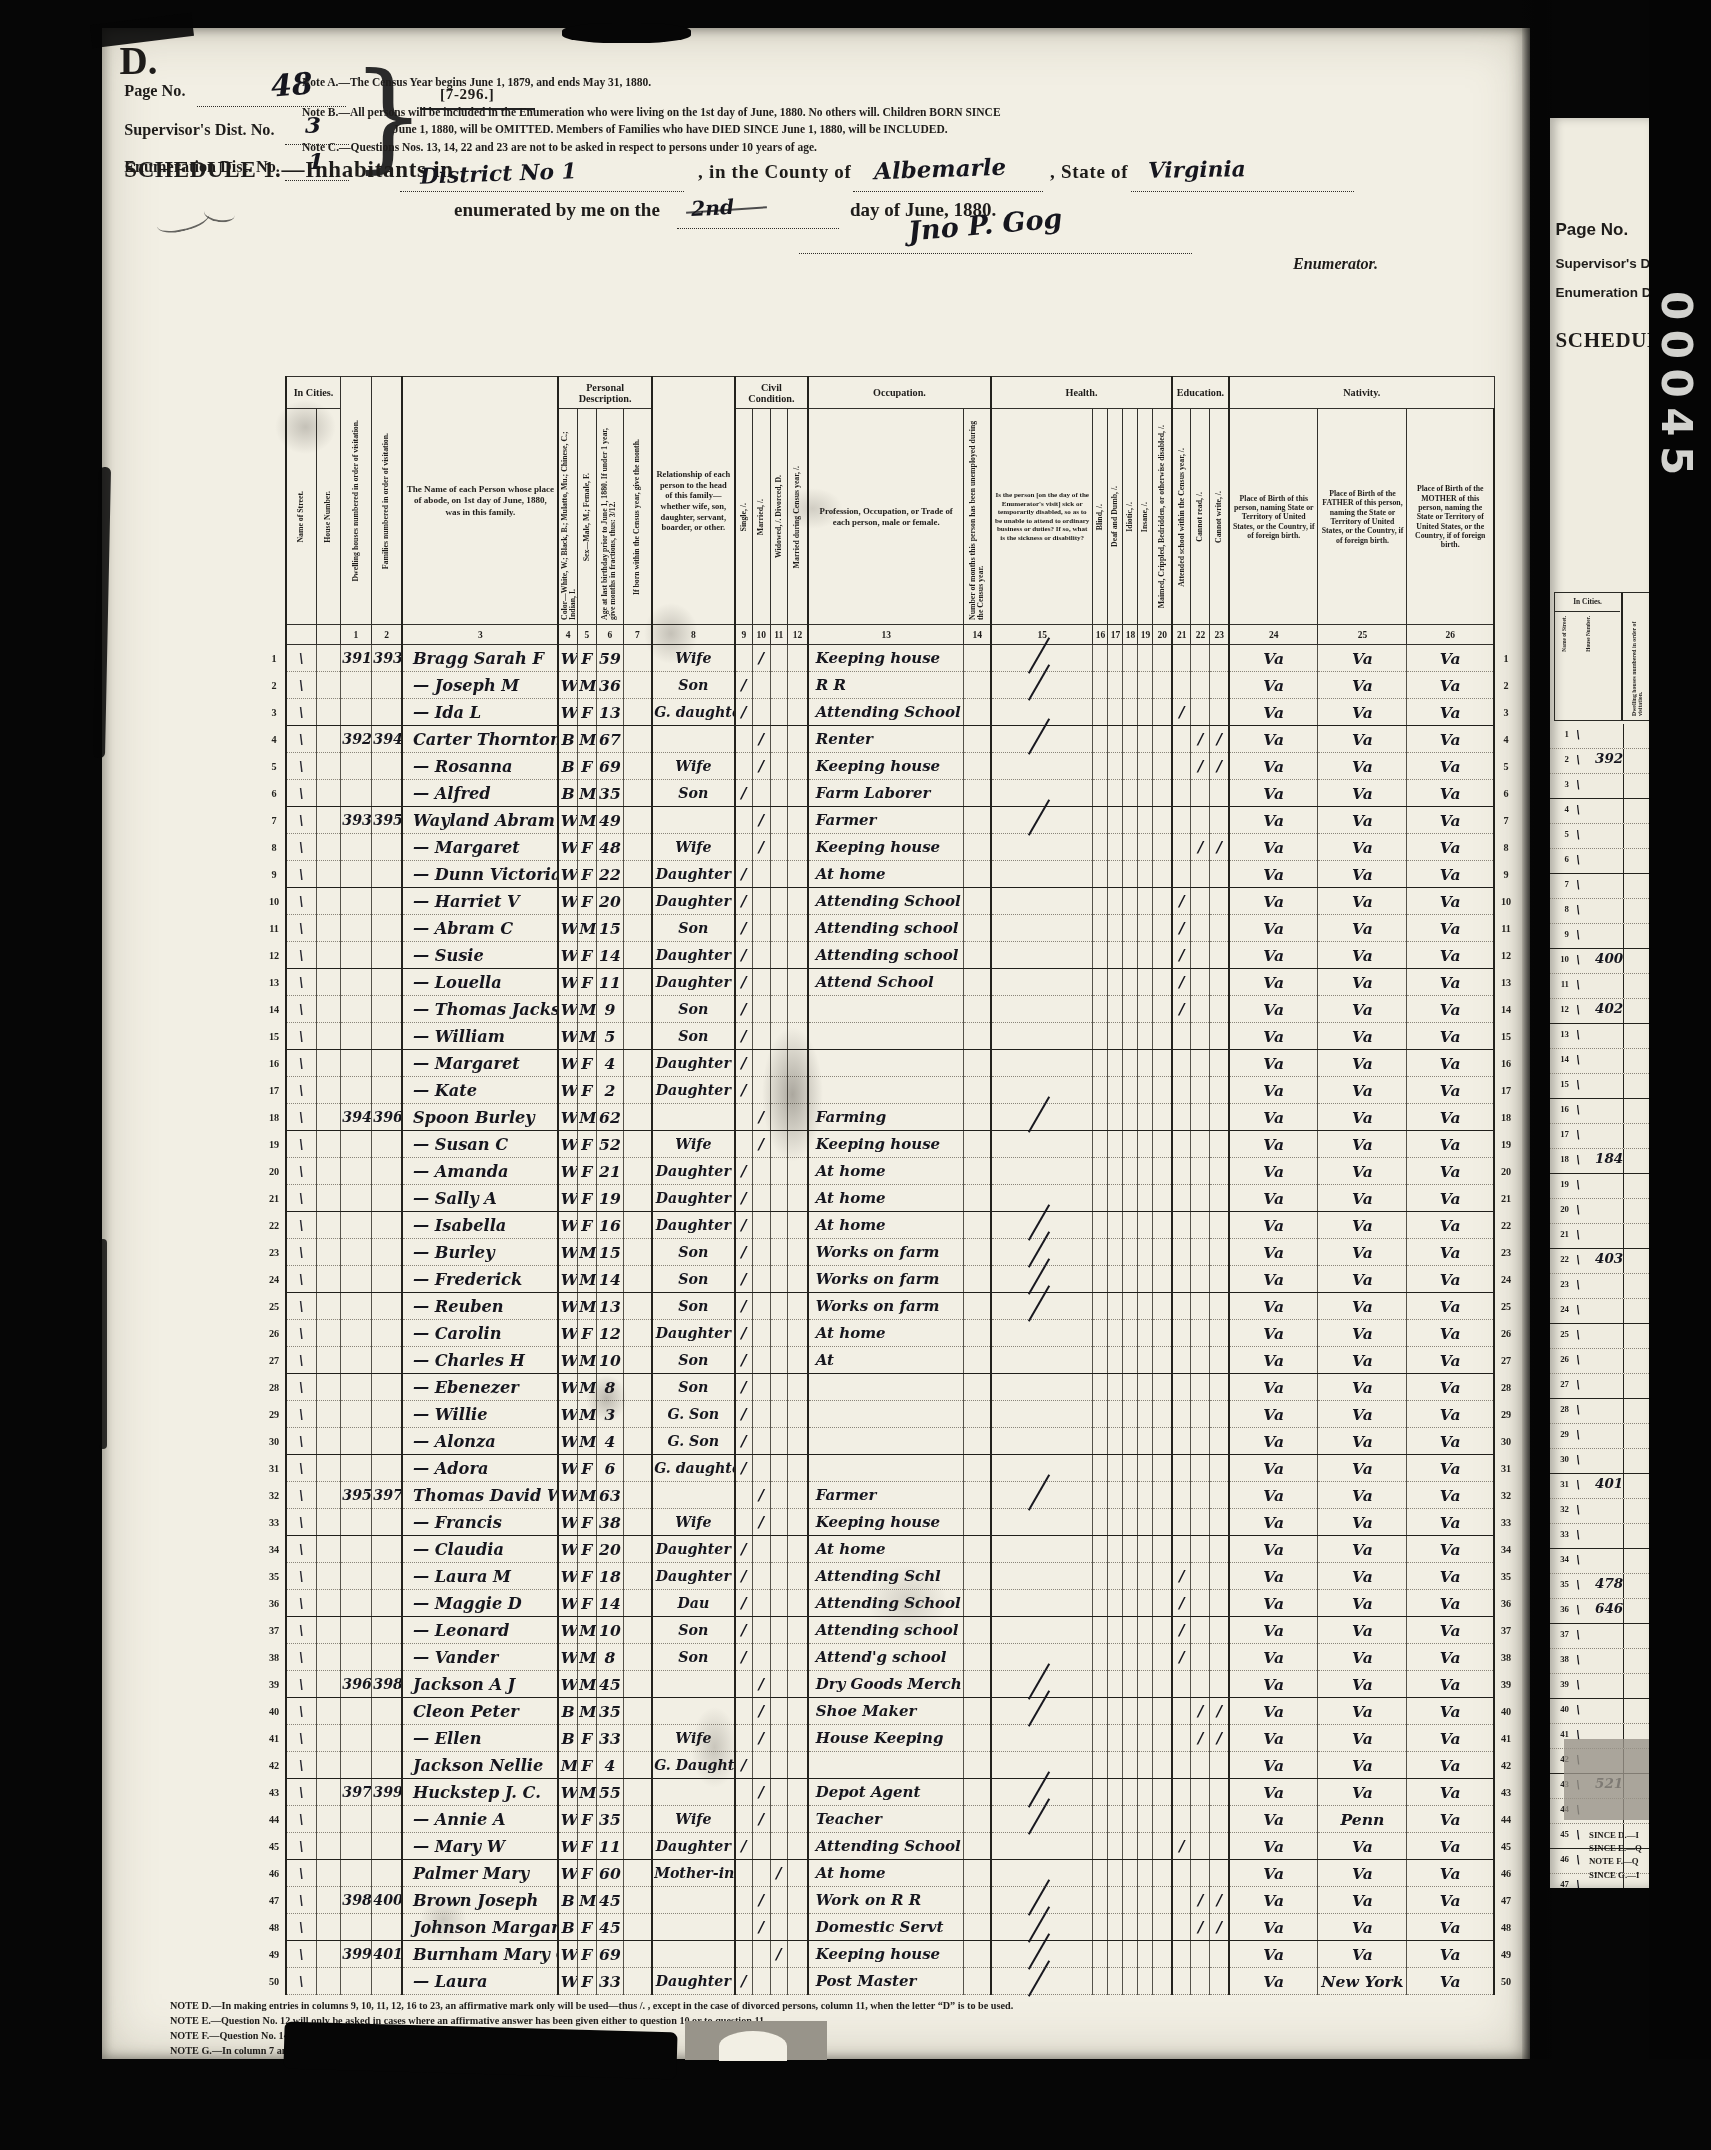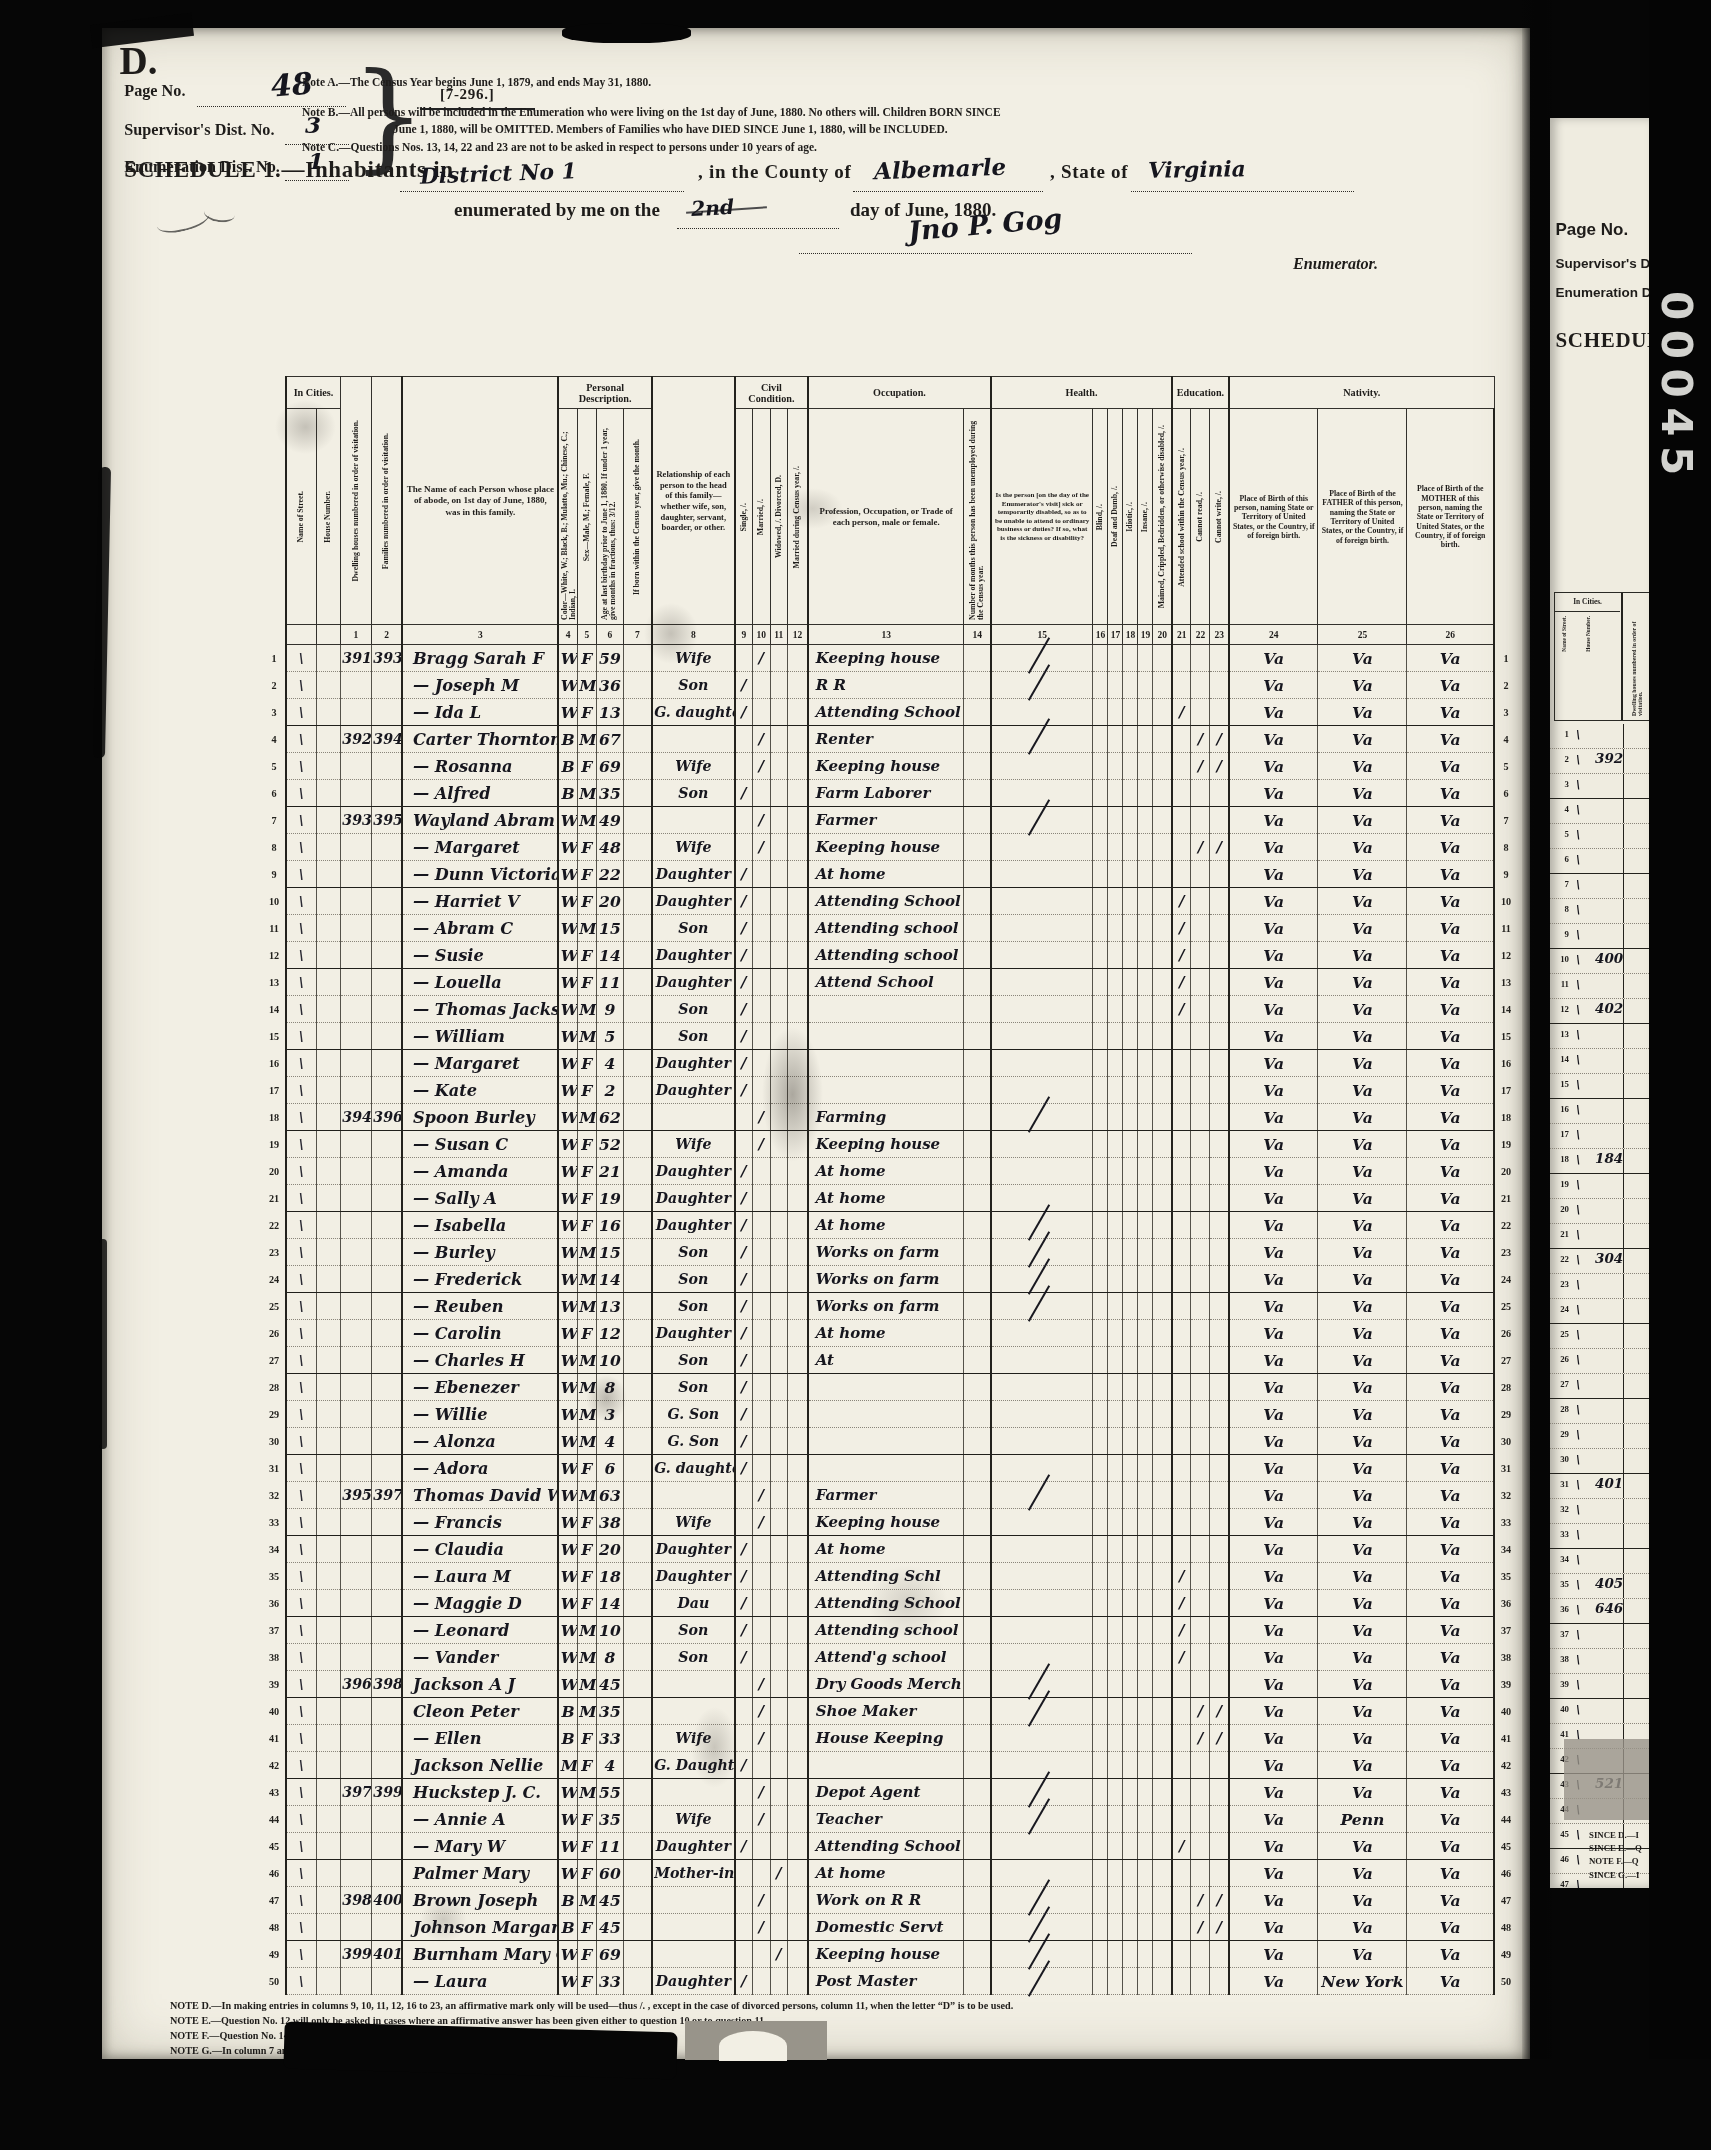--- a/index.html
+++ b/index.html
@@ -2067,21 +2067,21 @@
       </div>
       <div class="frag-row t3">
         <span class="frag-num">21</span>
         <span class="frag-tick hw">\</span>
         <span class="frag-vline"></span>
       </div>
       <div class="frag-row">
         <span class="frag-num">22</span>
         <span class="frag-tick hw">\</span>
         <span class="frag-vline"></span>
-        <span class="frag-val hw">304</span>
+        <span class="frag-val hw">403</span>
       </div>
       <div class="frag-row">
         <span class="frag-num">23</span>
         <span class="frag-tick hw">\</span>
         <span class="frag-vline"></span>
       </div>
       <div class="frag-row t3">
         <span class="frag-num">24</span>
         <span class="frag-tick hw">\</span>
         <span class="frag-vline"></span>
@@ -2134,21 +2134,21 @@
       </div>
       <div class="frag-row">
         <span class="frag-num">34</span>
         <span class="frag-tick hw">\</span>
         <span class="frag-vline"></span>
       </div>
       <div class="frag-row">
         <span class="frag-num">35</span>
         <span class="frag-tick hw">\</span>
         <span class="frag-vline"></span>
-        <span class="frag-val hw">405</span>
+        <span class="frag-val hw">478</span>
       </div>
       <div class="frag-row t3">
         <span class="frag-num">36</span>
         <span class="frag-tick hw">\</span>
         <span class="frag-vline"></span>
         <span class="frag-val hw">646</span>
       </div>
       <div class="frag-row">
         <span class="frag-num">37</span>
         <span class="frag-tick hw">\</span>

